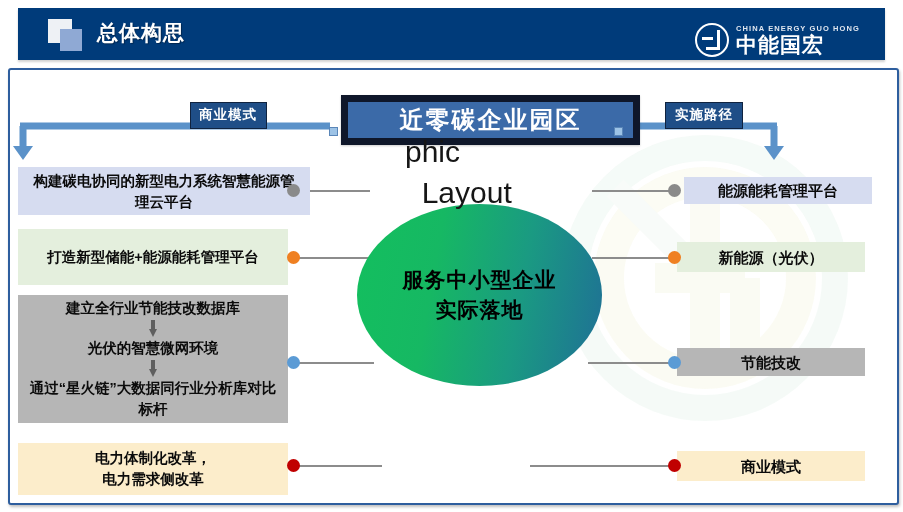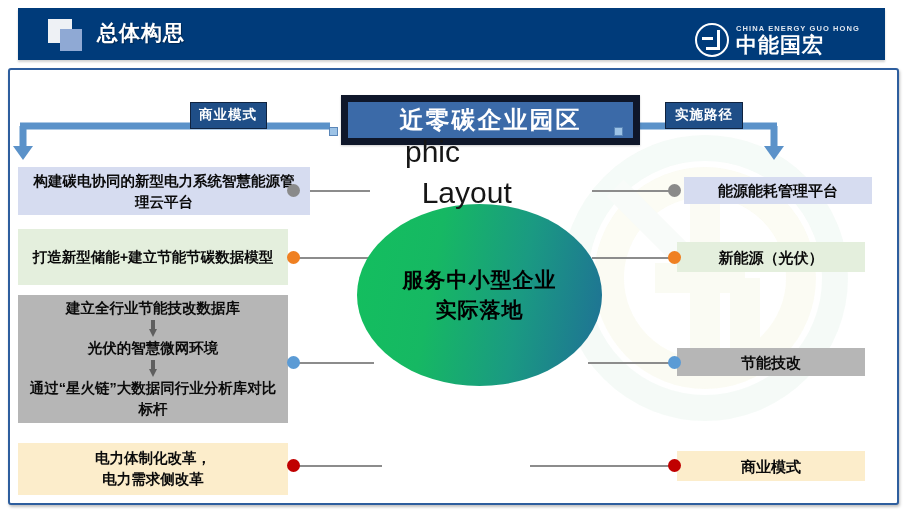--- a/index.html
+++ b/index.html
@@ -314,21 +314,21 @@
   <div class="ellipse">
     <div class="ellipse-text">服务中小型企业
 实际落地</div>
   </div>
 
   <div class="box box-l" style="left:18px; top:167px; width:292px; height:48px; background:#d6dcf0;align-items:flex-end;">
     <span class="twoline">构建碳电协同的新型电力系统智慧能源管理云平台</span>
   </div>
 
   <div class="box box-l" style="left:18px; top:229px; width:270px; height:56px; background:#e4efdd;">
-    <span class="twoline">打造新型储能+建立节能节碳数据模型</span>
+    <span class="twoline">打造新型储能+能源能耗管理平台</span>
   </div>
 
   <div class="box box-l box-stack" style="left:18px; top:295px; width:270px; height:128px; background:#b6b6b6;">
     <span class="stack-line">建立全行业节能技改数据库</span>
     <span class="stack-arrow"></span>
     <span class="stack-line">光伏的智慧微网环境</span>
     <span class="stack-arrow"></span>
     <span>通过“星火链”大数据同行业分析库对比标杆</span>
   </div>
 

